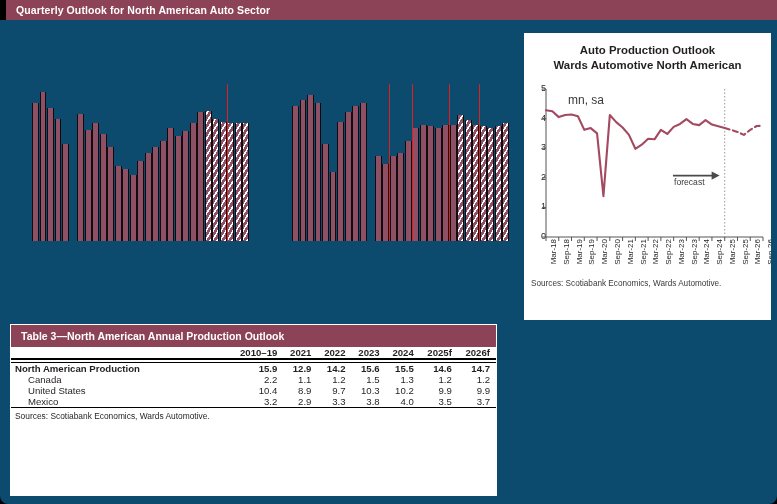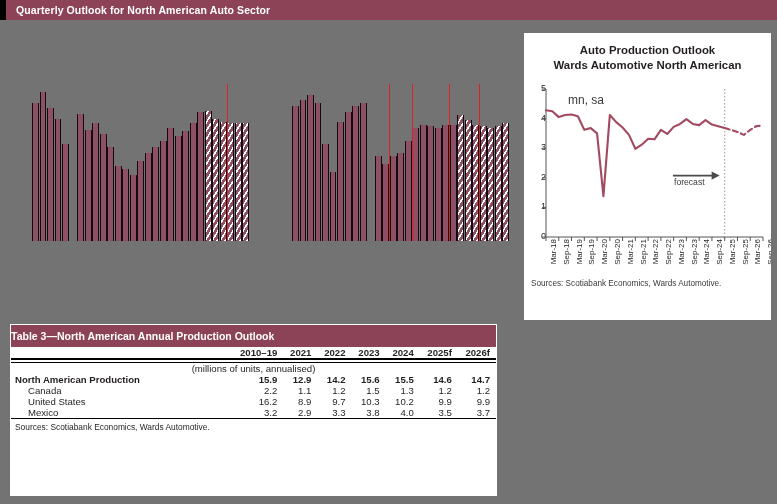--- a/index.html
+++ b/index.html
@@ -2,21 +2,21 @@
 <html><head>
 <meta charset="utf-8">
 <style>
   * { box-sizing: border-box; margin: 0; padding: 0; }
   html, body {
     width: 777px; height: 504px;
     background: #000000;
     font-family: "Liberation Sans", sans-serif;
     overflow: hidden;
   }
-  #page { position: relative; width: 777px; height: 504px; background: #737373; }
+  #page { position: relative; width: 777px; height: 504px; background: #0c4a6e; border-radius: 8px; }
 
   
   .banner {
     position: absolute; left: 6px; top: 0px; width: 771px; height: 20px;
     background: #8C4257; color: #ffffff;
     font-size: 10.5px; font-weight: bold; line-height: 20px;
     padding-left: 10px; letter-spacing: .1px; white-space: nowrap;
   }
   .banner-stub { position:absolute; left:0; top:0; width:6px; height:20px; background:#000; }
 
@@ -70,21 +70,21 @@
     white-space: nowrap;
   }
 
   
   .tablewrap {
     position: absolute; left: 10px; top: 324px; width: 487px; height: 172px;
     background: #ffffff; border: 1px solid #ffffff;
   }
   .t-header {
     background: #8C4257; color: #ffffff; height: 22px; line-height: 22px;
-    font-size: 10.5px; font-weight: bold; white-space: nowrap;
+    font-size: 10.5px; font-weight: bold; padding-left: 10px; white-space: nowrap;
   }
   table.t { width: 100%; border-collapse: collapse; }
   table.t th, table.t td { font-size: 9.6px; color: #231f20; padding: 0; }
   .colhead-row th {
     font-weight: bold; text-align: right; padding: 9px 2px 9px 0;
     vertical-align: bottom;
   }
   .colhead-row th.lbl { text-align: left; }
   .rule-row td { border-top: 2px solid #000; border-bottom: 1px solid #000; height: 3px; padding: 0; }
   .units-row td { text-align: center; padding: 3px 0 2px 0; font-size: 9.4px; color: #231f20; }
@@ -262,23 +262,20 @@
             <th style="padding-right: 6px;">2023</th>
             <th style="padding-right: 6px;">2024</th>
             <th style="padding-right: 6px;">2025f</th>
             <th style="padding-right: 6px;">2026f</th>
           </tr>
       </thead>
       <tbody id="tbody">
           <tr class="rule-row">
             <td colspan="8"></td>
           </tr>
-          <tr class="units-row">
-            <td colspan="8">(millions of units, annualised)</td>
-          </tr>
           <tr class="d-row bold">
             <td class="lbl">North American Production</td>
             <td style="padding-right: 6px;">15.9</td>
             <td style="padding-right: 6px;">12.9</td>
             <td style="padding-right: 6px;">14.2</td>
             <td style="padding-right: 6px;">15.6</td>
             <td style="padding-right: 6px;">15.5</td>
             <td style="padding-right: 6px;">14.6</td>
             <td style="padding-right: 6px;">14.7</td>
           </tr>
@@ -287,21 +284,21 @@
             <td style="padding-right: 6px;">2.2</td>
             <td style="padding-right: 6px;">1.1</td>
             <td style="padding-right: 6px;">1.2</td>
             <td style="padding-right: 6px;">1.5</td>
             <td style="padding-right: 6px;">1.3</td>
             <td style="padding-right: 6px;">1.2</td>
             <td style="padding-right: 6px;">1.2</td>
           </tr>
           <tr class="d-row">
             <td class="lbl indent">United States</td>
-            <td style="padding-right: 6px;">16.2</td>
+            <td style="padding-right: 6px;">10.4</td>
             <td style="padding-right: 6px;">8.9</td>
             <td style="padding-right: 6px;">9.7</td>
             <td style="padding-right: 6px;">10.3</td>
             <td style="padding-right: 6px;">10.2</td>
             <td style="padding-right: 6px;">9.9</td>
             <td style="padding-right: 6px;">9.9</td>
           </tr>
           <tr class="d-row">
             <td class="lbl indent">Mexico</td>
             <td style="padding-right: 6px;">3.2</td>

